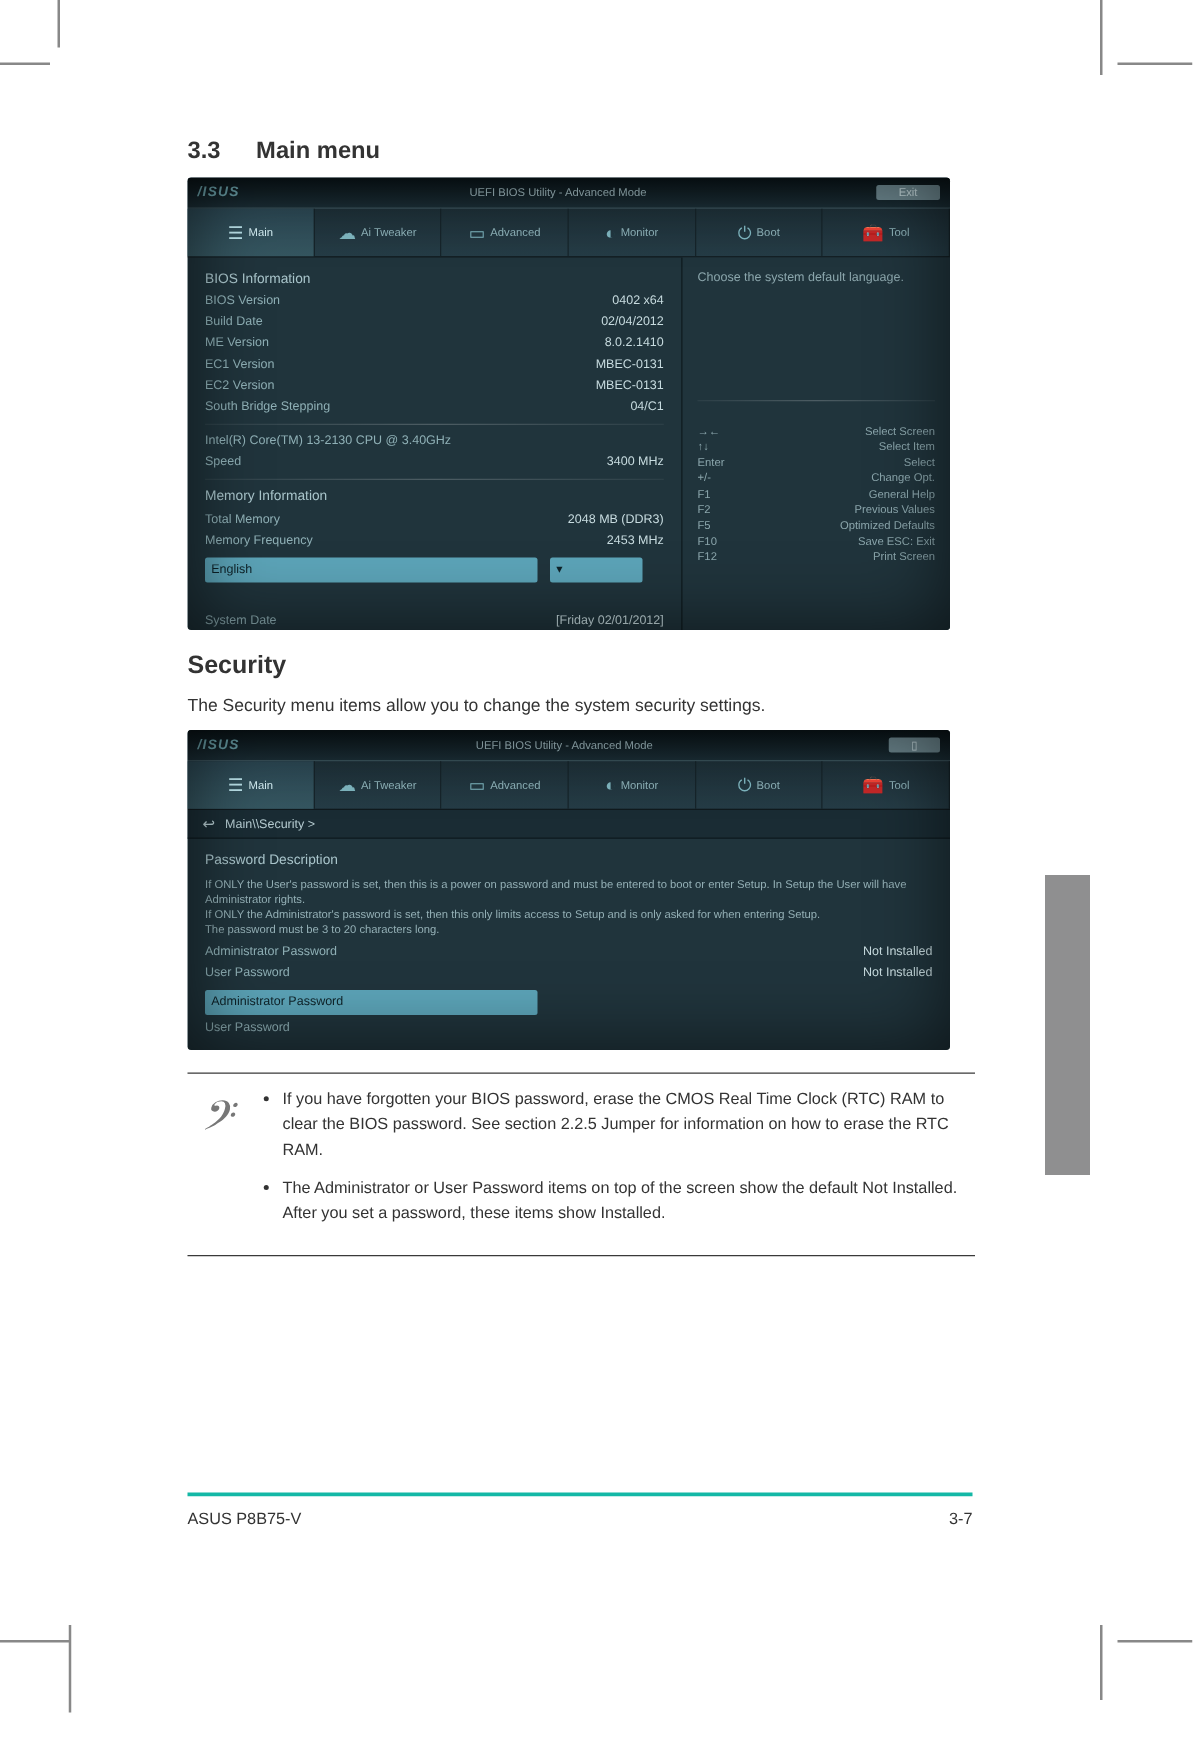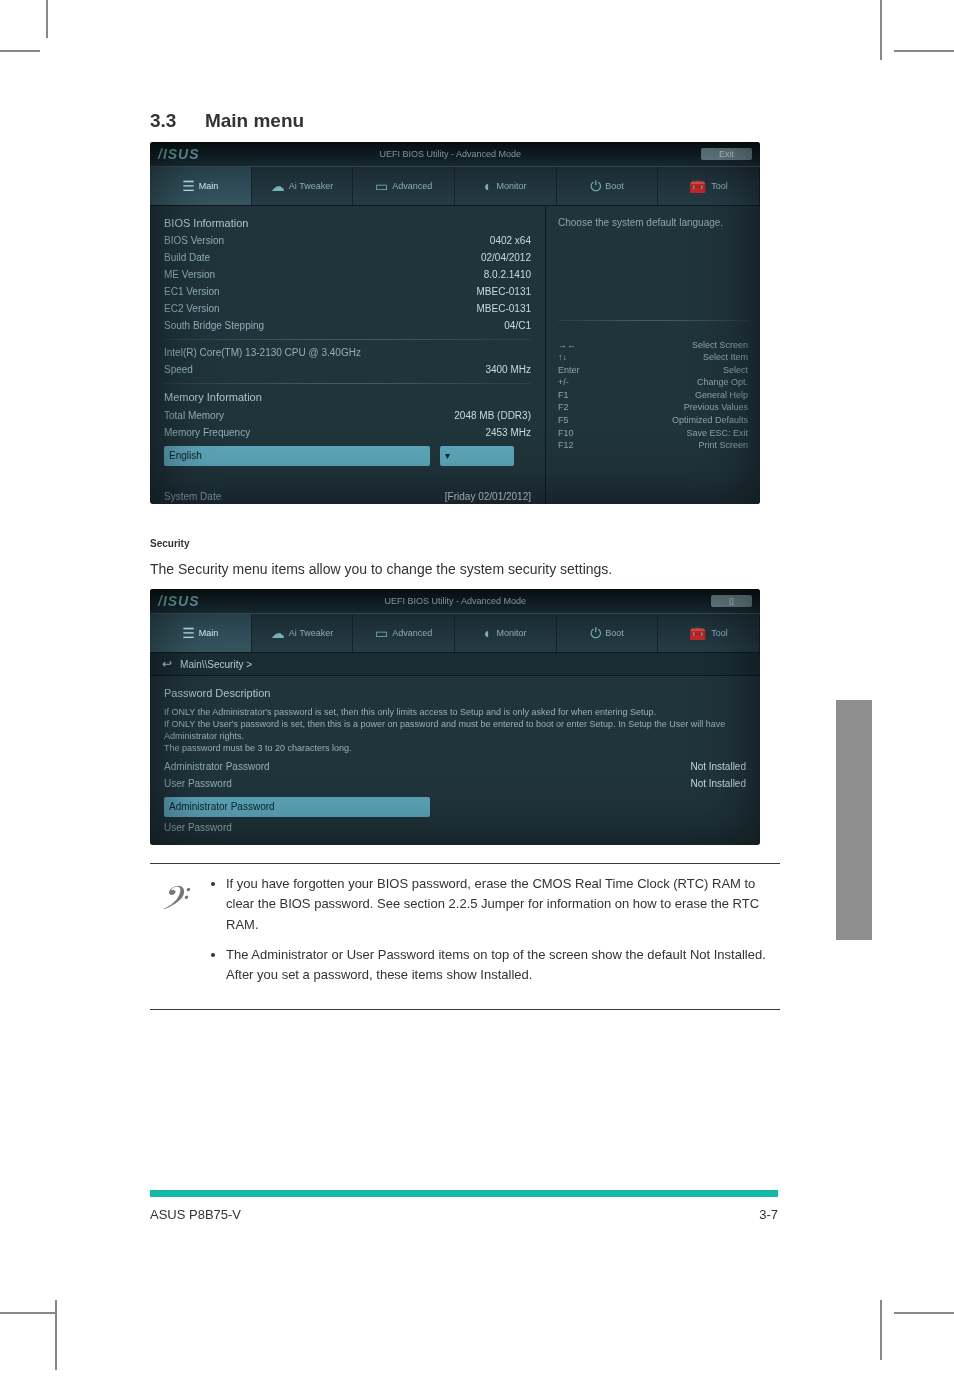--- a/index.html
+++ b/index.html
@@ -11,27 +11,27 @@
   .cm.top-right-h{width:60px;height:2px;left:894px;top:50px}
   .cm.bot-left-v{width:2px;height:70px;left:55px;top:1300px}
   .cm.bot-left-h{width:60px;height:2px;left:-4px;top:1312px}
   .cm.bot-right-v{width:2px;height:60px;left:880px;top:1300px}
   .cm.bot-right-h{width:60px;height:2px;left:894px;top:1312px}
   .content{position:absolute;left:150px;top:110px;width:630px}
   .sec-num{font-weight:bold;font-size:19px;color:#333}
   .sec-title{font-weight:bold;font-size:19px;color:#333;margin-left:24px}
   .para{font-size:14px;color:#333;margin-top:16px;line-height:1.45}
   .para.small{margin-top:10px}
-  .subhead{font-weight:bold;font-size:10px;color:#333;margin-top:34px}
+  .subhead{font-weight:bold;font-size:20px;color:#333;margin-top:17px}
   
   .bios{margin-top:10px;width:610px;border-radius:3px;overflow:hidden;background:#20343c;position:relative}
   .bios1{height:362px}
   .bios2{height:256px}
   .bios .topbar{height:24px;background:linear-gradient(#0a1418,#1b2e36);display:flex;align-items:center;justify-content:space-between;padding:0 8px;color:#9fb8be;font-size:10px}
-  .asus-logo{font-family:Arial;font-weight:bold;font-style:italic;letter-spacing:1px;color:#6fa7b0;font-size:14px}
+  .asus-logo{font-family:Arial;font-weight:bold;font-style:italic;letter-spacing:1px;color:#6fa7b0;font-size:11px}
   .topbar .right{display:flex;gap:8px;align-items:center}
   .topbar .btn{background:#2c4450;color:#cfe3e7;font-size:9px;padding:1px 18px;border-radius:2px}
   .menubar{height:38px;background:linear-gradient(#1e3038,#253c46);display:flex;border-top:1px solid #3a525b;border-bottom:1px solid #101a1e}
   .menubar .tab{flex:1;display:flex;align-items:center;justify-content:center;color:#8fb3ba;font-size:8px;border-right:1px solid #16242a;position:relative;text-align:center;gap:4px}
   .menubar .tab.active{background:linear-gradient(#2c4854,#355660);color:#d8f2f8}
   .tab .ticon{display:inline-block;font-size:14px;color:#7fb6c0}
   .tab.active .ticon{color:#bfe7ef}
   .menubar .tab .lbl{font-size:9px}
   .biosbody{display:flex}
   .biosmain{flex:1;padding:10px 14px;color:#94b0b6;font-size:11px;line-height:1.4}
@@ -51,21 +51,21 @@
   .backbar .back-icon{font-size:12px;color:#b6ccd1}
   .backbar .back-lbl{font-size:10px;color:#b6ccd1;margin-left:8px}
   .bios2 .dropdown.w260{background:#5ca4b8}
   
   .noteblock{display:flex;gap:14px;margin-top:18px;border-top:1px solid #3a3a3a;padding-top:10px}
   .note-icon{font-size:40px;color:#777;margin-top:6px;font-style:italic;min-width:44px;text-align:center}
   .note-text{font-size:13px;color:#333;line-height:1.55}
   .note-ul li{margin-bottom:10px}
   .note-rule{height:1px;background:#3a3a3a;margin-top:14px}
   .sidetab{position:absolute;right:82px;top:700px;width:36px;height:240px;background:#8f8f90}
-  .footer{position:absolute;left:150px;right:176px;bottom:170px;border-top:7px solid #14b8a6;padding-top:10px;display:flex;justify-content:space-between;font-size:13px;color:#333}
+  .footer{position:absolute;left:150px;right:176px;bottom:170px;border-top:3px solid #14b8a6;padding-top:10px;display:flex;justify-content:space-between;font-size:13px;color:#333}
   .keylist{font-size:9px;color:#8ba6ac;line-height:1.4;margin-top:18px}
   .keylist .kl{display:flex;justify-content:space-between}
   .sect{color:#a9c5cb;font-size:11px}
 </style>
 </head>
 <body>
 
 <div class="page">
   <div class="cropmark cm top-left-v"></div>
   <div class="cropmark cm top-left-h"></div>
@@ -258,22 +258,22 @@
           </div>
       </div>
       <div class="backbar">
         <span class="back-icon">↩</span>
         <span class="back-lbl">Main\\Security &gt;</span>
       </div>
       <div class="biosbody">
         <div class="biosmain">
           <div class="sect">Password Description</div>
           <div style="font-size:9px;line-height:1.35;margin-top:4px">
+            <div>If ONLY the User's password is set, then this is a power on password and must be entered to boot or enter Setup. In Setup the User will have Administrator rights.</div>
             <div>If ONLY the Administrator's password is set, then this only limits access to Setup and is only asked for when entering Setup.</div>
-            <div>If ONLY the User's password is set, then this is a power on password and must be entered to boot or enter Setup. In Setup the User will have Administrator rights.</div>
             <div>The password must be 3 to 20 characters long.</div>
           </div>
           <div class="row" style="margin-top:6px">
               <span class="k">Administrator Password</span>
               <span class="v">Not Installed</span>
             </div>
           <div class="row">
               <span class="k">User Password</span>
               <span class="v">Not Installed</span>
             </div>

